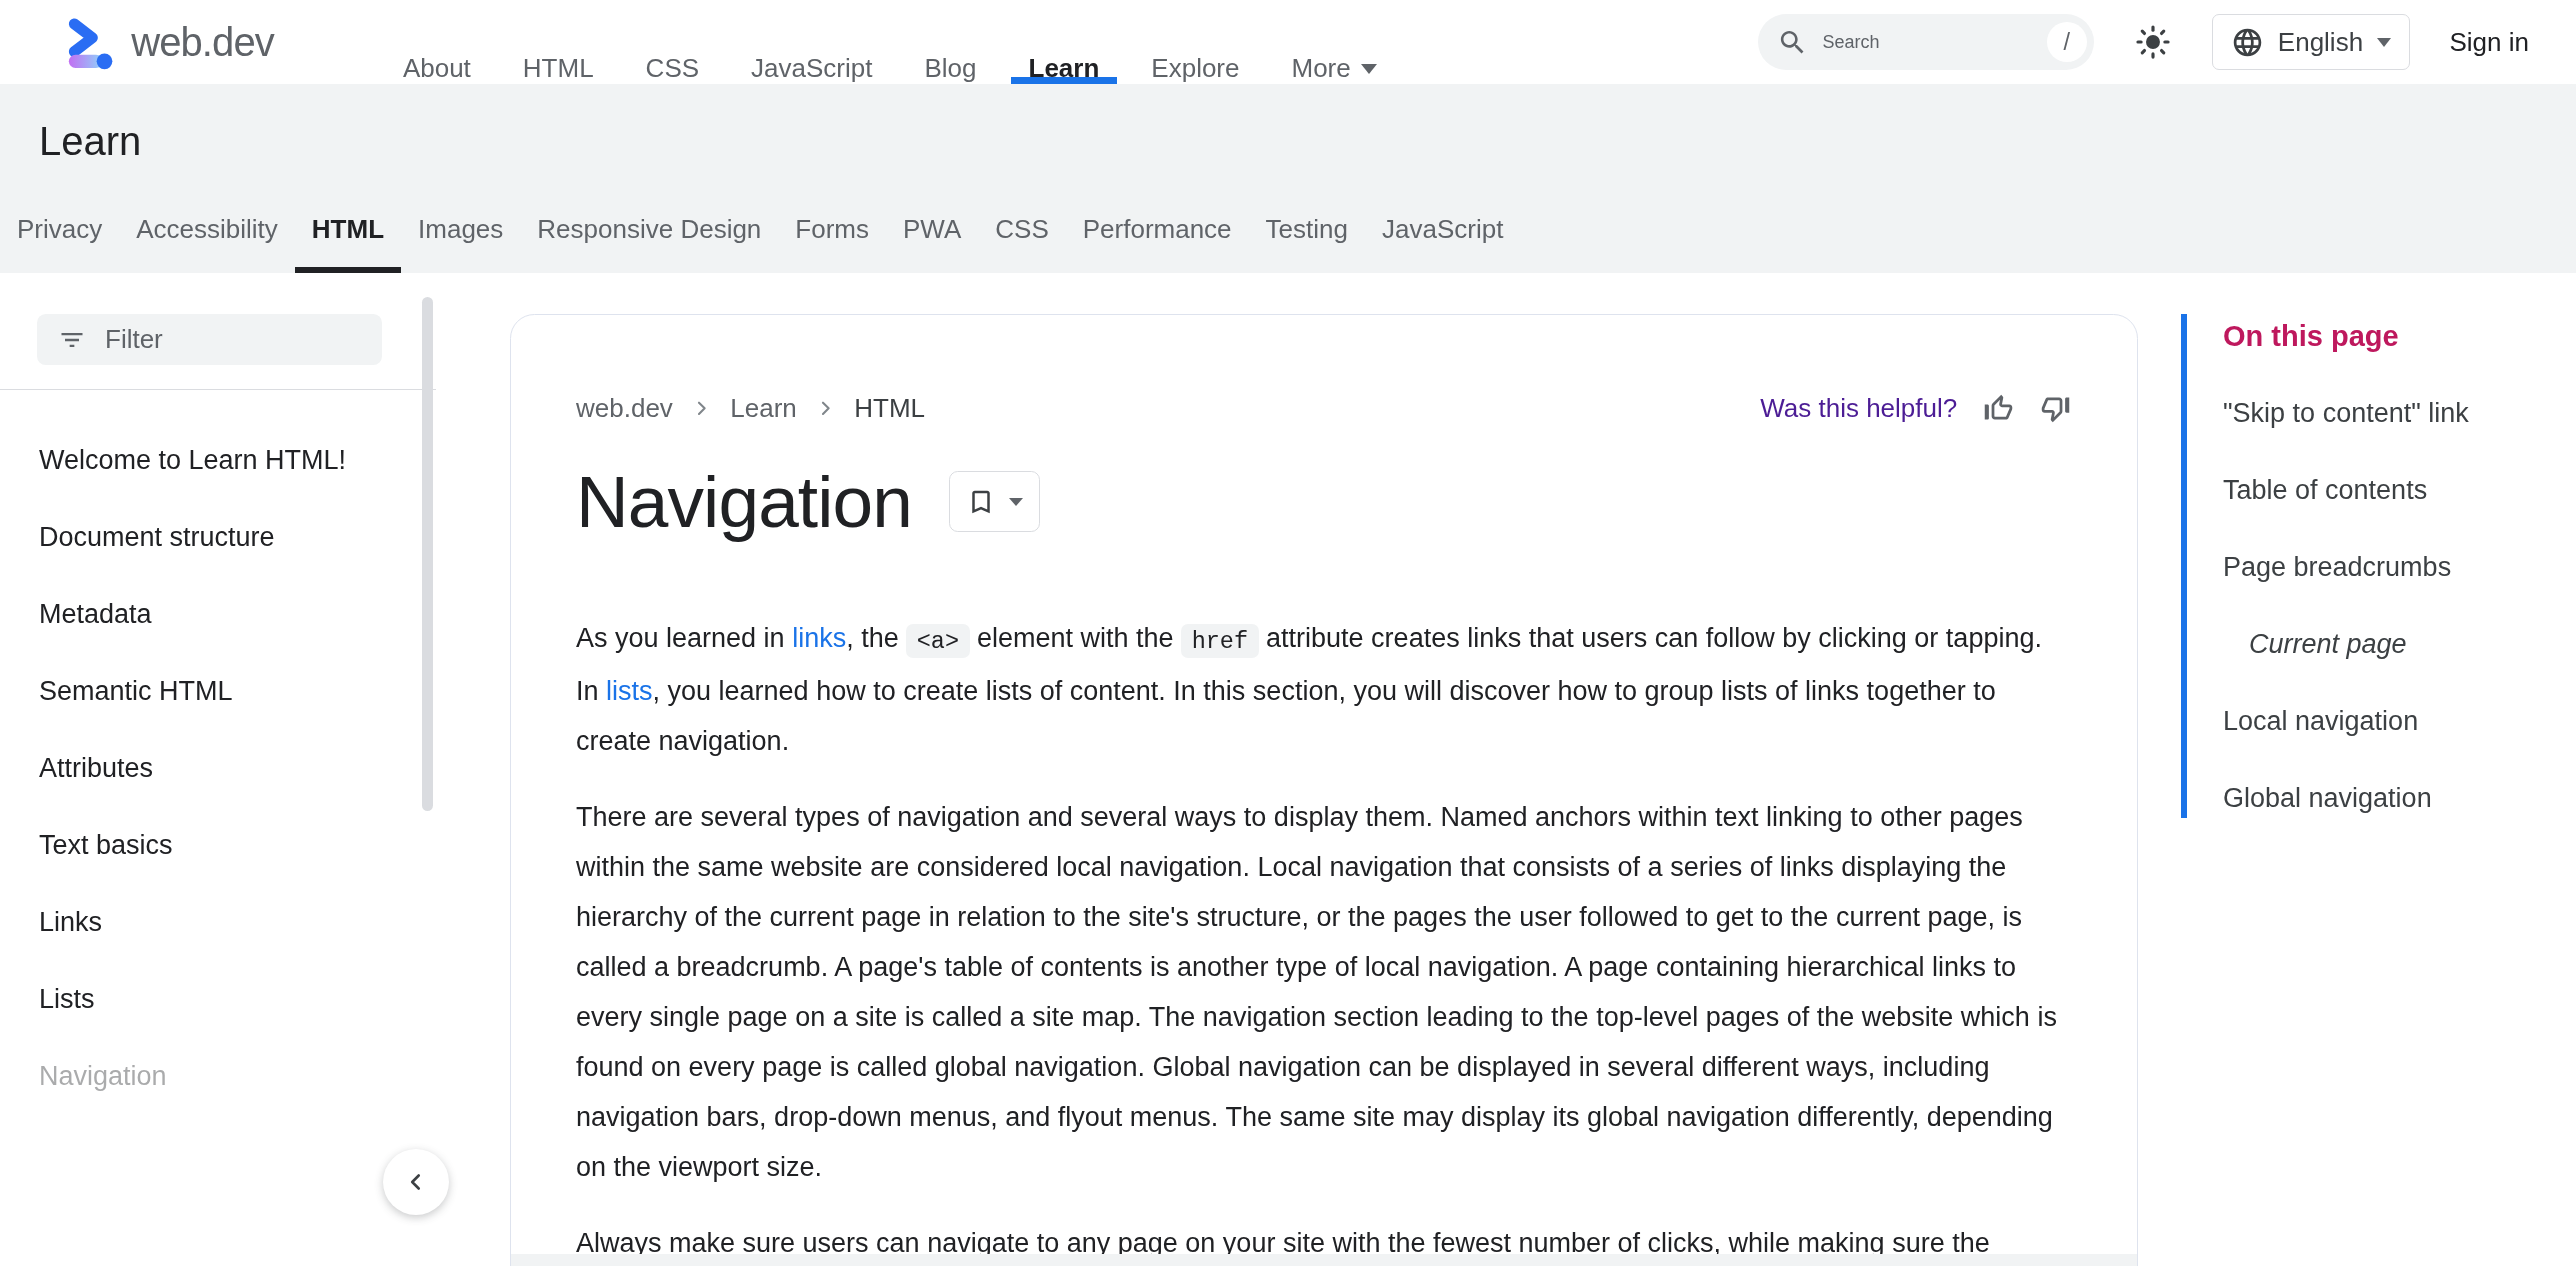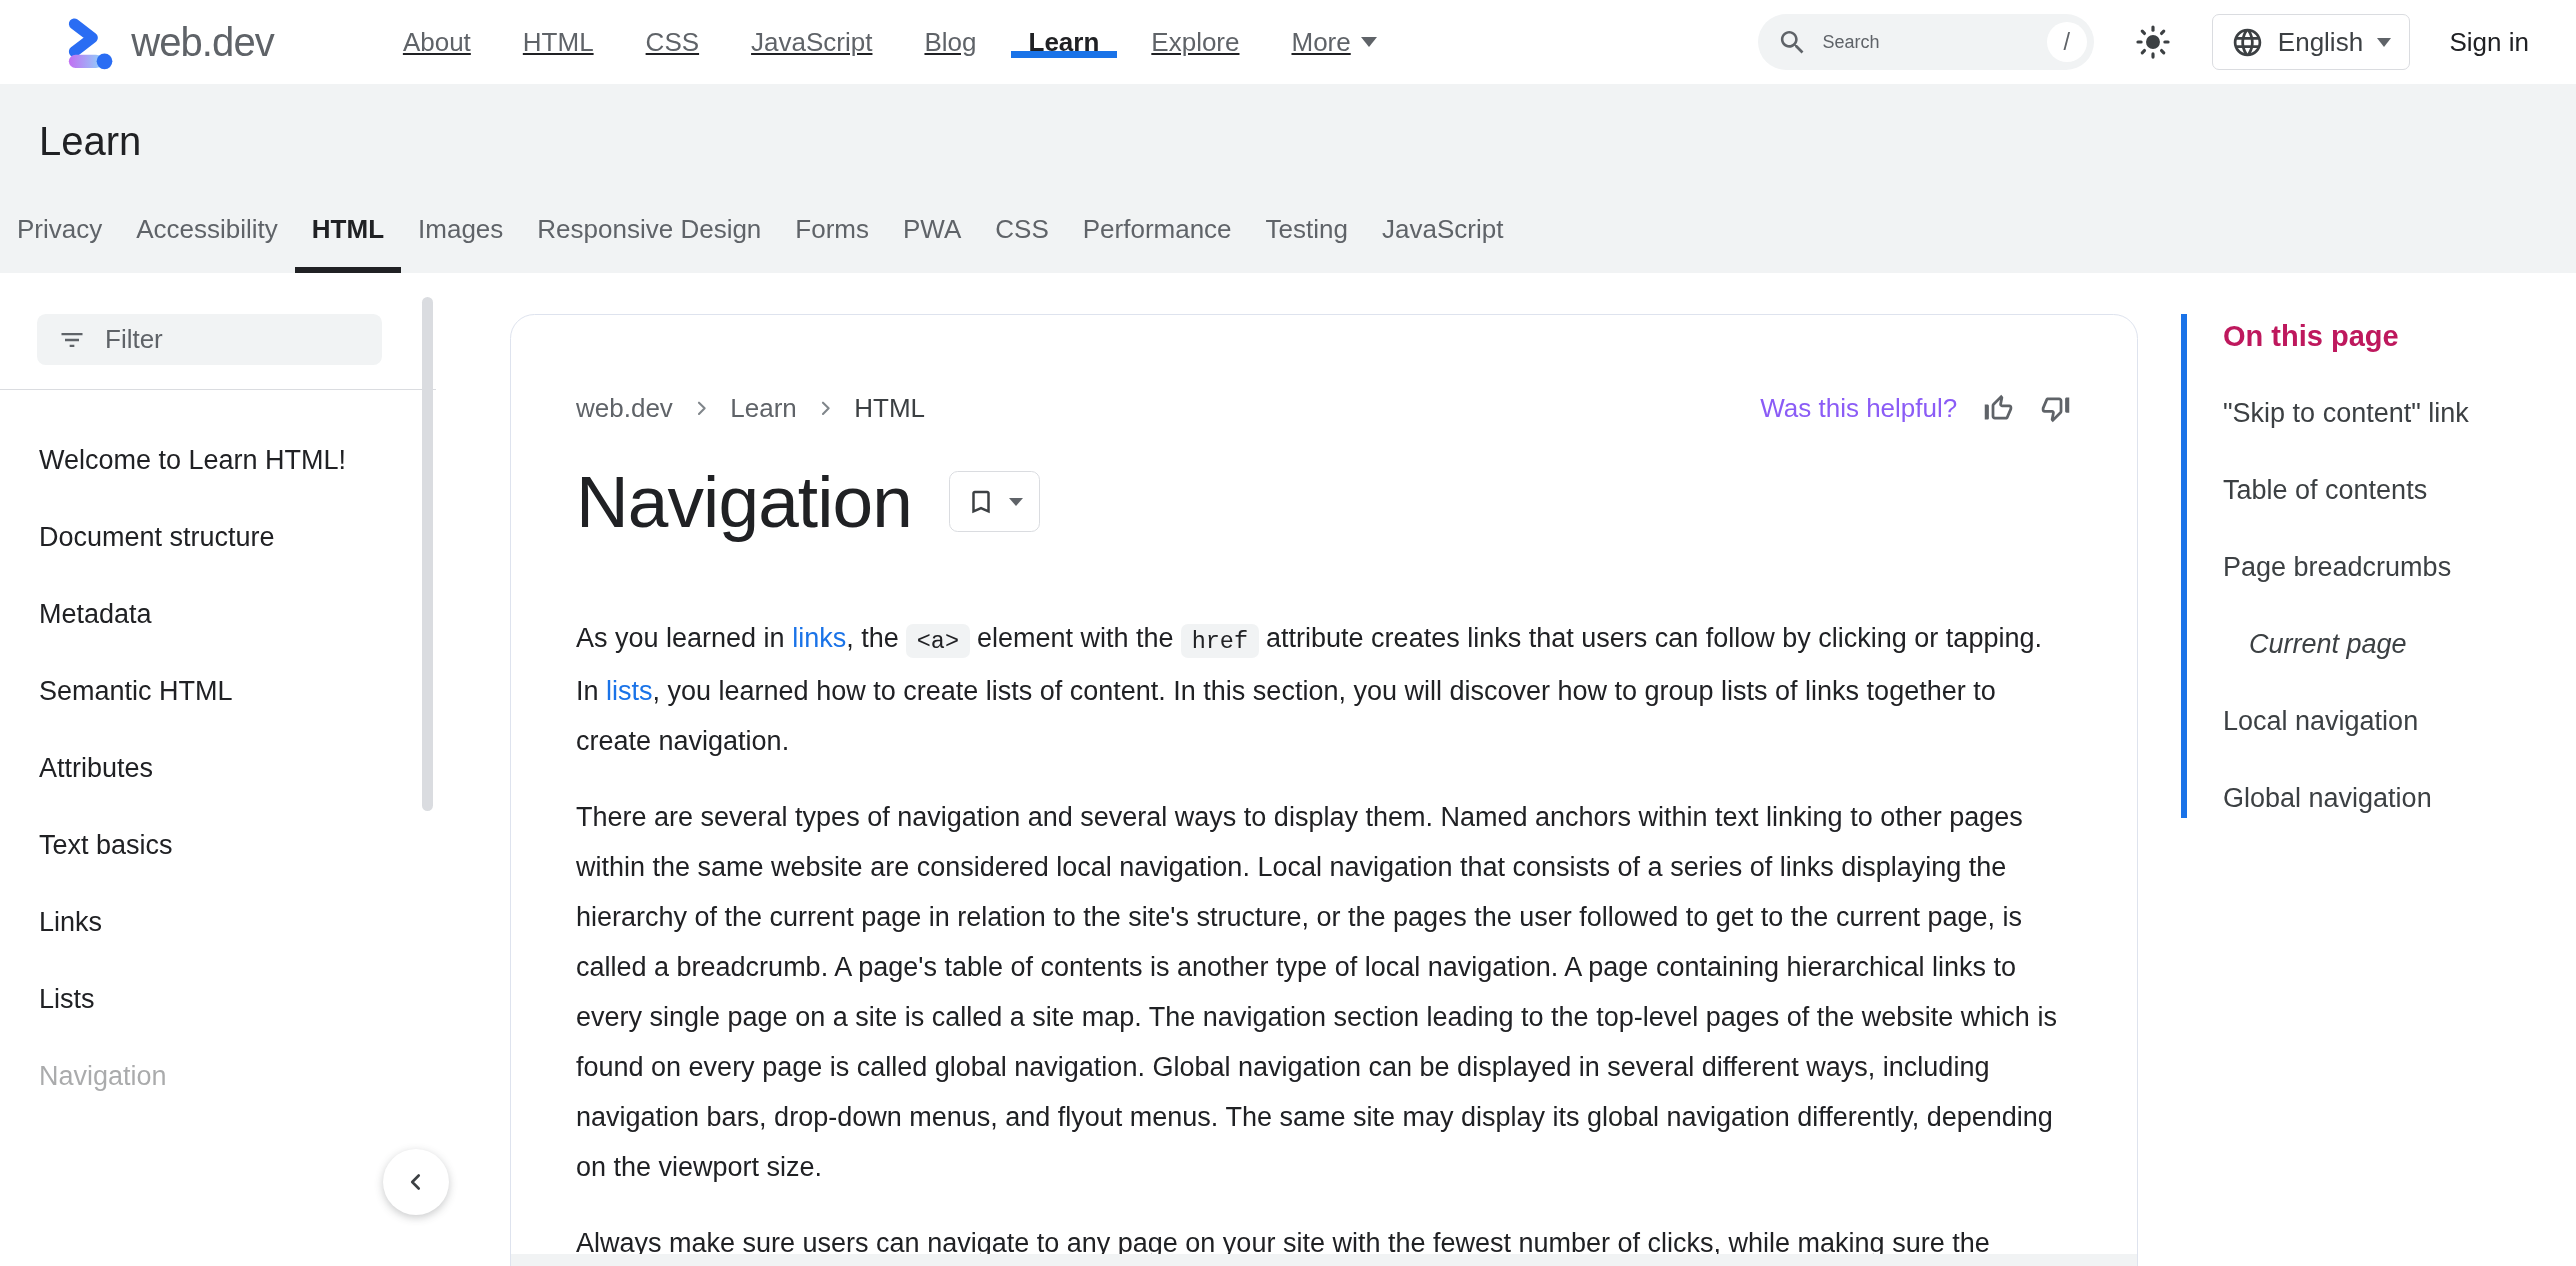--- a/index.html
+++ b/index.html
@@ -4,21 +4,21 @@
 <style>
   * { margin:0; padding:0; box-sizing:border-box; }
   html,body { width:2576px; height:1266px; overflow:hidden; background:#fff;
     font-family:"Liberation Sans","DejaVu Sans",sans-serif; color:#202124; }
 
   
   .header { position:absolute; top:0; left:0; right:0; height:84px; background:#fff;
     display:flex; align-items:center; z-index:5; }
   .logo { margin-left:61px; display:flex; align-items:center; gap:12.2px; }
   .brand { font-size:40px; color:#5f6368; letter-spacing:-0.9px; }
-  .top-nav { display:flex; margin-left:103px; height:100%; align-items:center;text-decoration:underline; }
+  .top-nav { display:flex; margin-left:103px; height:100%; align-items:flex-end; }
   .top-nav .nav-item { padding:0 26px; font-size:26px; color:#5f6368; display:flex;
     align-items:center; position:relative; gap:10.5px; cursor:pointer; }
   .top-nav .nav-item.active { color:#202124; font-weight:700; }
   .top-nav .nav-item.active::after { content:""; position:absolute; left:8.7px; right:8.7px;
     bottom:0; height:7px; background:#1a73e8; }
   .caret-down { width:0; height:0; border-left:8.7px solid transparent;
     border-right:8.7px solid transparent; border-top:10.5px solid #5f6368; }
   .header-right { margin-left:auto; margin-right:47px; display:flex; align-items:center; gap:40px; }
   .search-pill { width:336px; height:56px; border-radius:28px; background:#f1f3f4;
     display:flex; align-items:center; padding:0 7.8px 0 19px; gap:14px; }
@@ -64,21 +64,21 @@
     display:flex; align-items:center; justify-content:center; cursor:pointer; z-index:3; }
 
   
   .card { position:absolute; left:510px; top:314px; width:1628px; height:1046px;
     background:#fff; border:1.7px solid #dee3ee; border-radius:24.4px 24.4px 0 0; overflow:hidden; }
   .card-inner { padding:0 65px; }
   .crumb-row { margin-top:77px; display:flex; align-items:center; justify-content:space-between; }
   .breadcrumb { display:flex; align-items:center; gap:17.4px; font-size:26px; color:#5f6368; }
   .breadcrumb .crumb { cursor:pointer; }
   .breadcrumb .crumb.current { color:#3c4043; }
-  .feedback { display:flex; align-items:center; gap:24.4px; font-size:26px; color:#8b5cf6; }
+  .feedback { display:flex; align-items:center; gap:24.4px; font-size:26px; color:#4c1d95; }
   .title-row { margin-top:35px; display:flex; align-items:center; gap:37px; }
   .page-title { font-size:73px; font-weight:400; letter-spacing:-0.9px; color:#202124; }
   .bookmark-btn { width:91px; height:61px; border:1.7px solid #dadce0; border-radius:8.7px;
     display:flex; align-items:center; justify-content:center; gap:12.2px; background:#fff; cursor:pointer; }
   .bookmark-btn .caret-down { border-left-width:7px; border-right-width:7px; border-top-width:8.7px; }
   .article-text { margin-top:70px; width:1495px; font-size:27px; line-height:50px; color:#202124; }
   .article-text p + p { margin-top:26px; }
   .article-text a { color:#1a73e8; text-decoration:none; cursor:pointer; }
   .inline-code { font-family:"Liberation Mono","DejaVu Sans Mono",monospace; font-size:23.5px;
     background:#f1f3f4; border-radius:7px; padding:3.5px 10.5px; color:#202124; }

